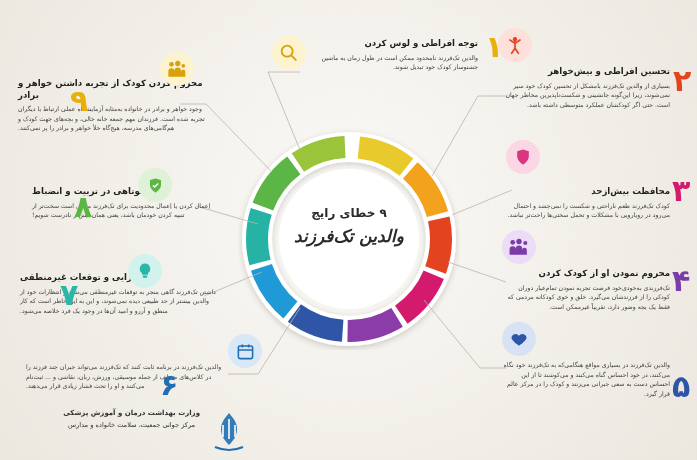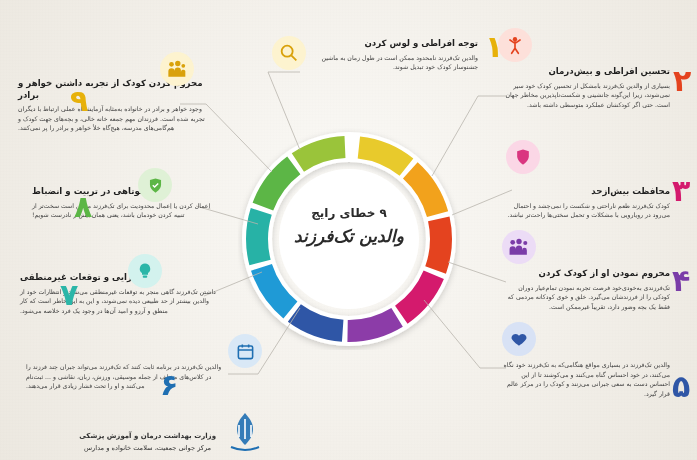--- a/index.html
+++ b/index.html
@@ -31,21 +31,21 @@
   .item .title{font-size:8.6px;font-weight:bold;line-height:1.35;margin:0 0 3px 0;color:#1f1f1f;}
   .item .body{font-size:6.2px;line-height:1.55;color:#3d3d3d;text-align:justify;}
   .num{position:absolute;font-size:30px;font-weight:bold;line-height:1;font-family:"DejaVu Sans",sans-serif;}
   .ico{position:absolute;width:34px;height:34px;border-radius:50%;
        display:flex;align-items:center;justify-content:center;font-size:17px;}
 
   .right .title,.right .body{text-align:right;}
   .left .title,.left .body{text-align:left;}
 
   
-  .footer{position:absolute;left:0;bottom:6px;width:250px;display:flex;align-items:flex-end;gap:8px;padding-right:14px;padding-left:16px;}
+  .footer{position:absolute;left:0;bottom:6px;width:250px;display:flex;align-items:flex-start;gap:8px;padding-right:14px;}
   .emblem{width:42px;height:46px;flex:0 0 42px;display:flex;align-items:center;justify-content:center;}
   .footer-text{font-size:6.6px;line-height:1.7;color:#2e2e2e;text-align:center;}
   .footer-text .f1{font-weight:bold;display:block;font-size:7px;}
   .footer-text .f2{display:block;}
 
   svg{display:block;}
 </style>
 </head>
 <body>
 
@@ -107,21 +107,21 @@
 </div>
 <div class="num" style="left:485px;top:32px;color:#e7b10a;">١</div>
 <div class="ico" style="left:272px;top:36px;background:#fdf3cf;color:#d9a10a;">
   <svg width="22" height="22" viewBox="0 0 24 24" fill="none" stroke="#d9a10a" stroke-width="2">
       <circle cx="10" cy="10" r="6"></circle>
       <path d="M14.5 14.5 L20 20"></path>
     </svg>
 </div>
 
 <div class="item right" style="left:498px;top:66px;width:172px;">
-  <div class="title">تحسین افراطی و بیش‌درمان</div>
+  <div class="title">تحسین افراطی و بیش‌خواهر</div>
   <div class="body">بسیاری از والدین تک‌فرزند بامشکل از تحسین کودک خود سیر نمی‌شوند، زیرا این‌گونه جانشینی و شکست‌ناپذیرین مخاطر جهان است. حتی اگر کودکشان عملکرد متوسطی داشته باشد.</div>
 </div>
 <div class="num" style="left:673px;top:66px;color:#e4431f;">٢</div>
 <div class="ico" style="left:498px;top:28px;background:#fde0da;color:#e4431f;">
   <svg width="20" height="20" viewBox="0 0 24 24" fill="#e4431f">
       <circle cx="12" cy="5" r="2.6"></circle>
       <path d="M12 8 L12 16 M12 10 L6 6 M12 10 L18 6 M12 16 L8 22 M12 16 L16 22" stroke="#e4431f" stroke-width="2" fill="none" stroke-linecap="round"></path>
     </svg>
 </div>
 

